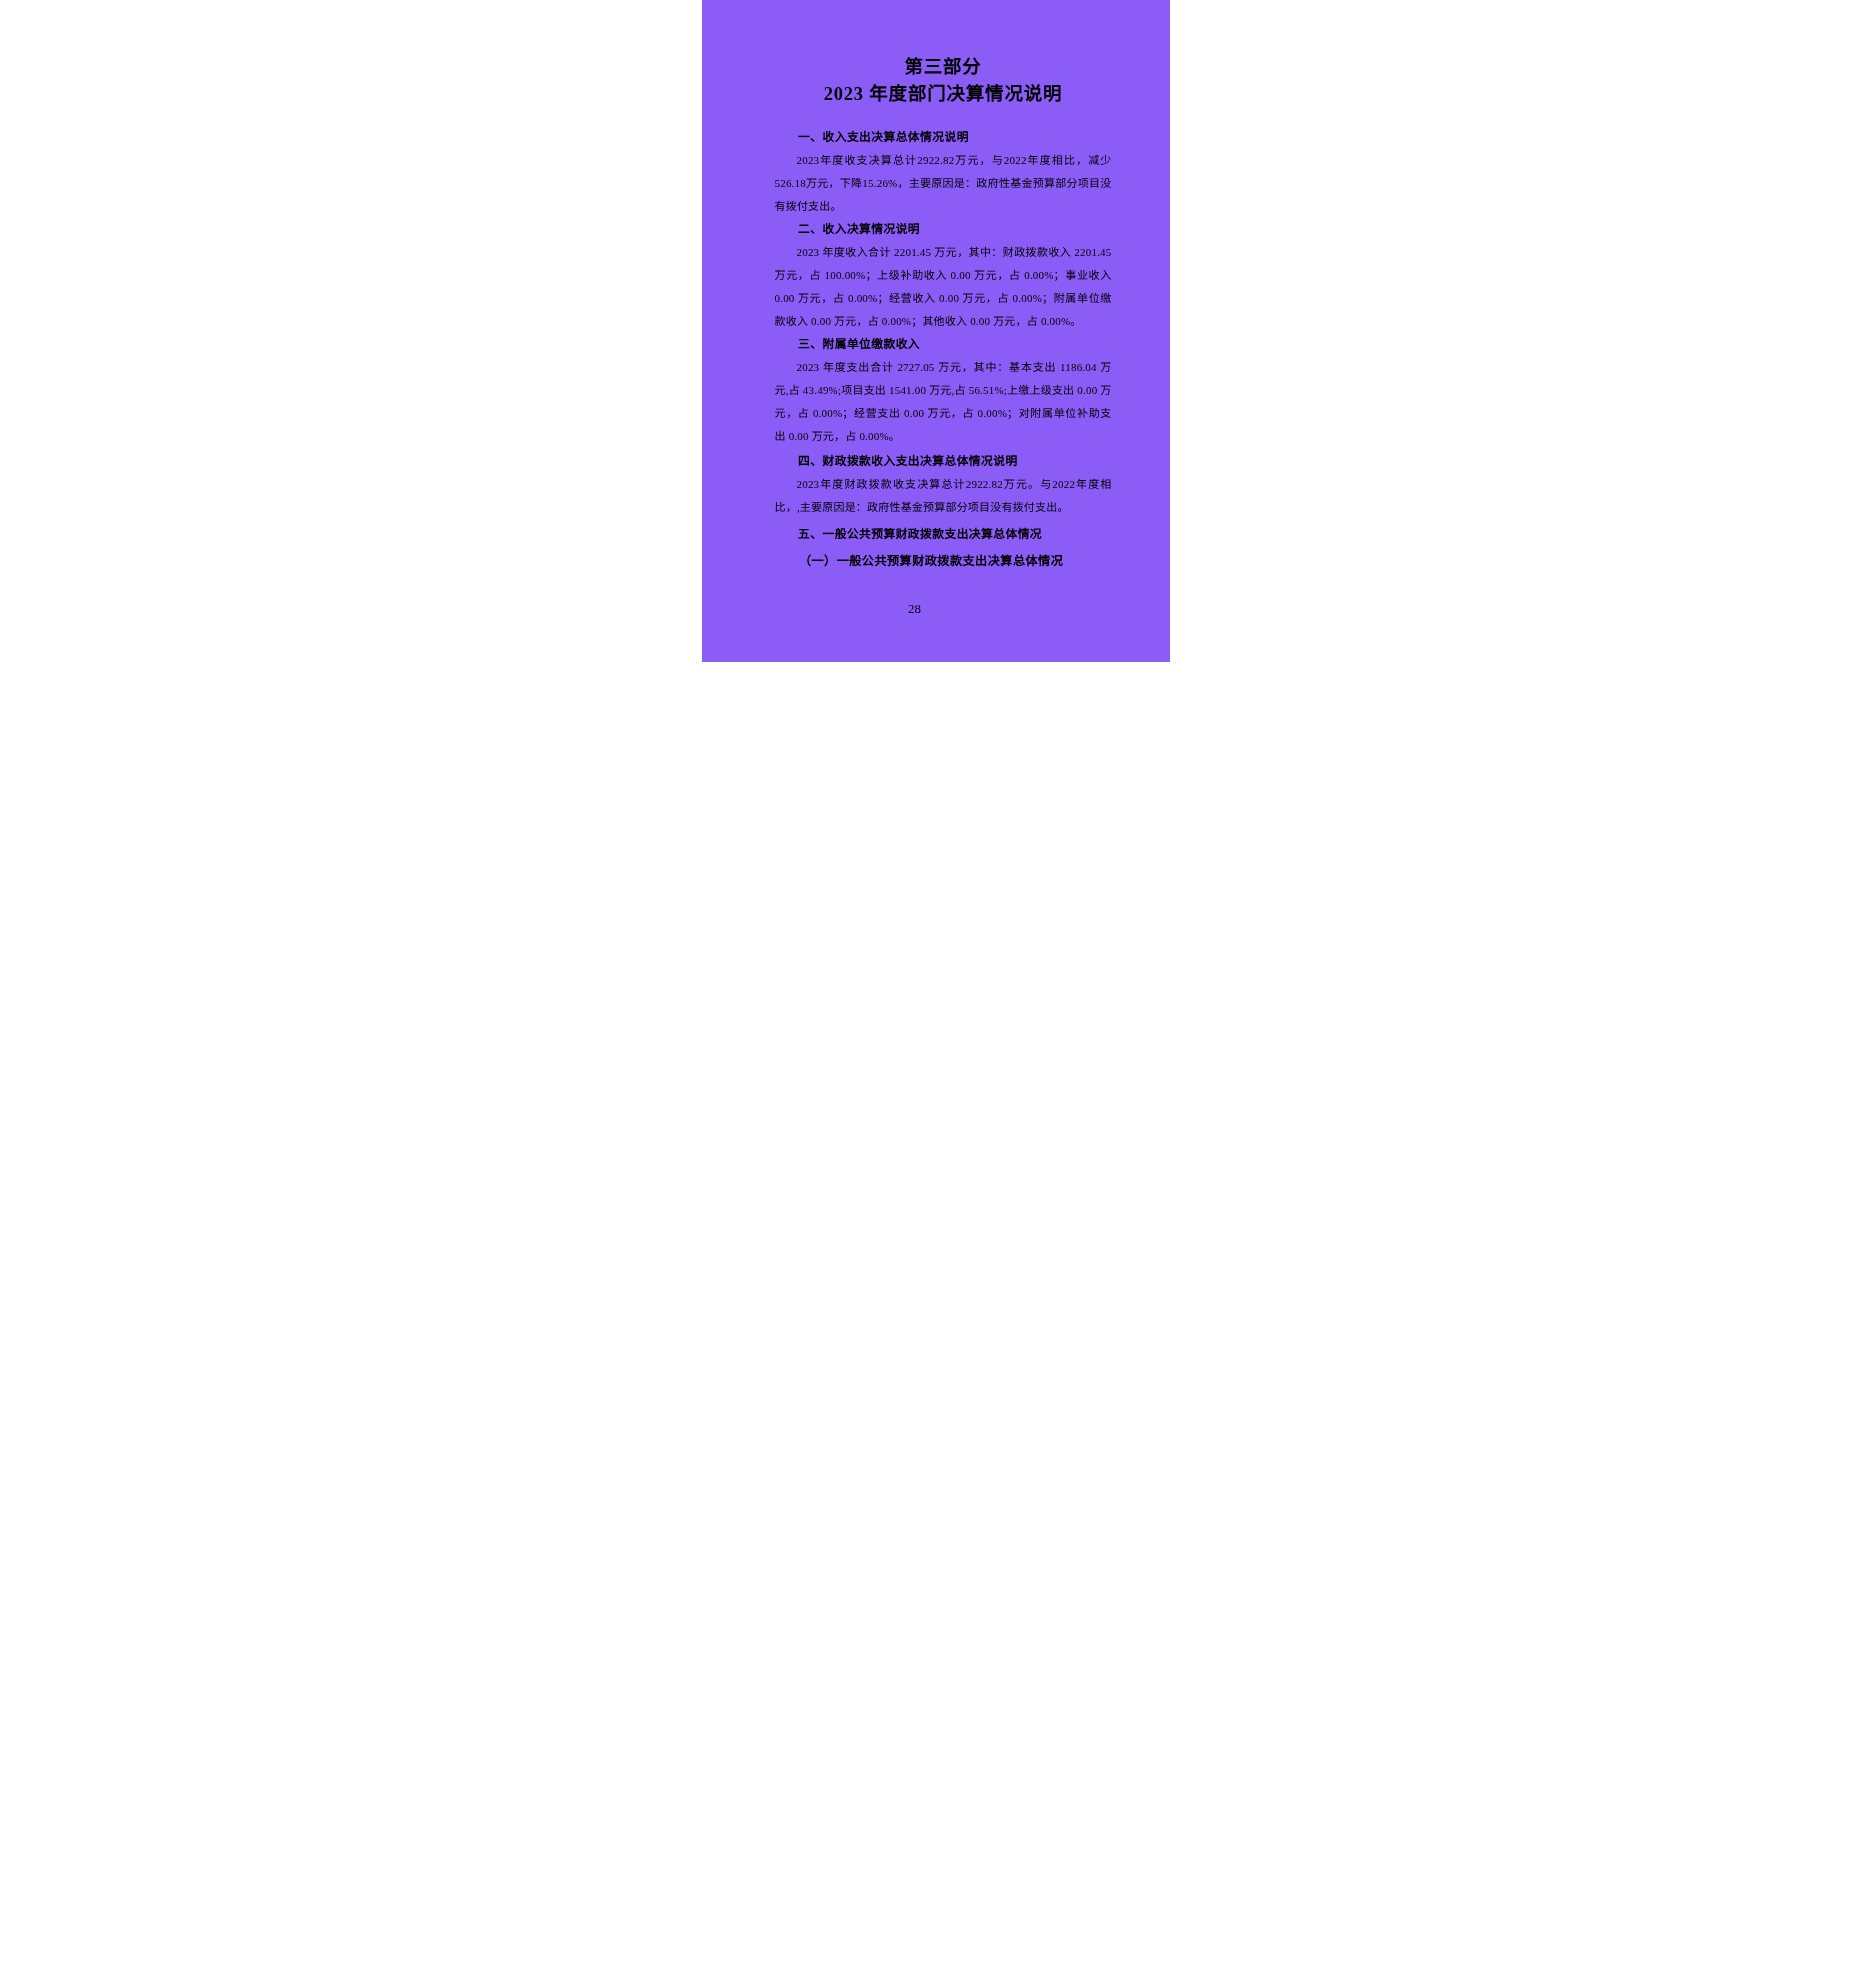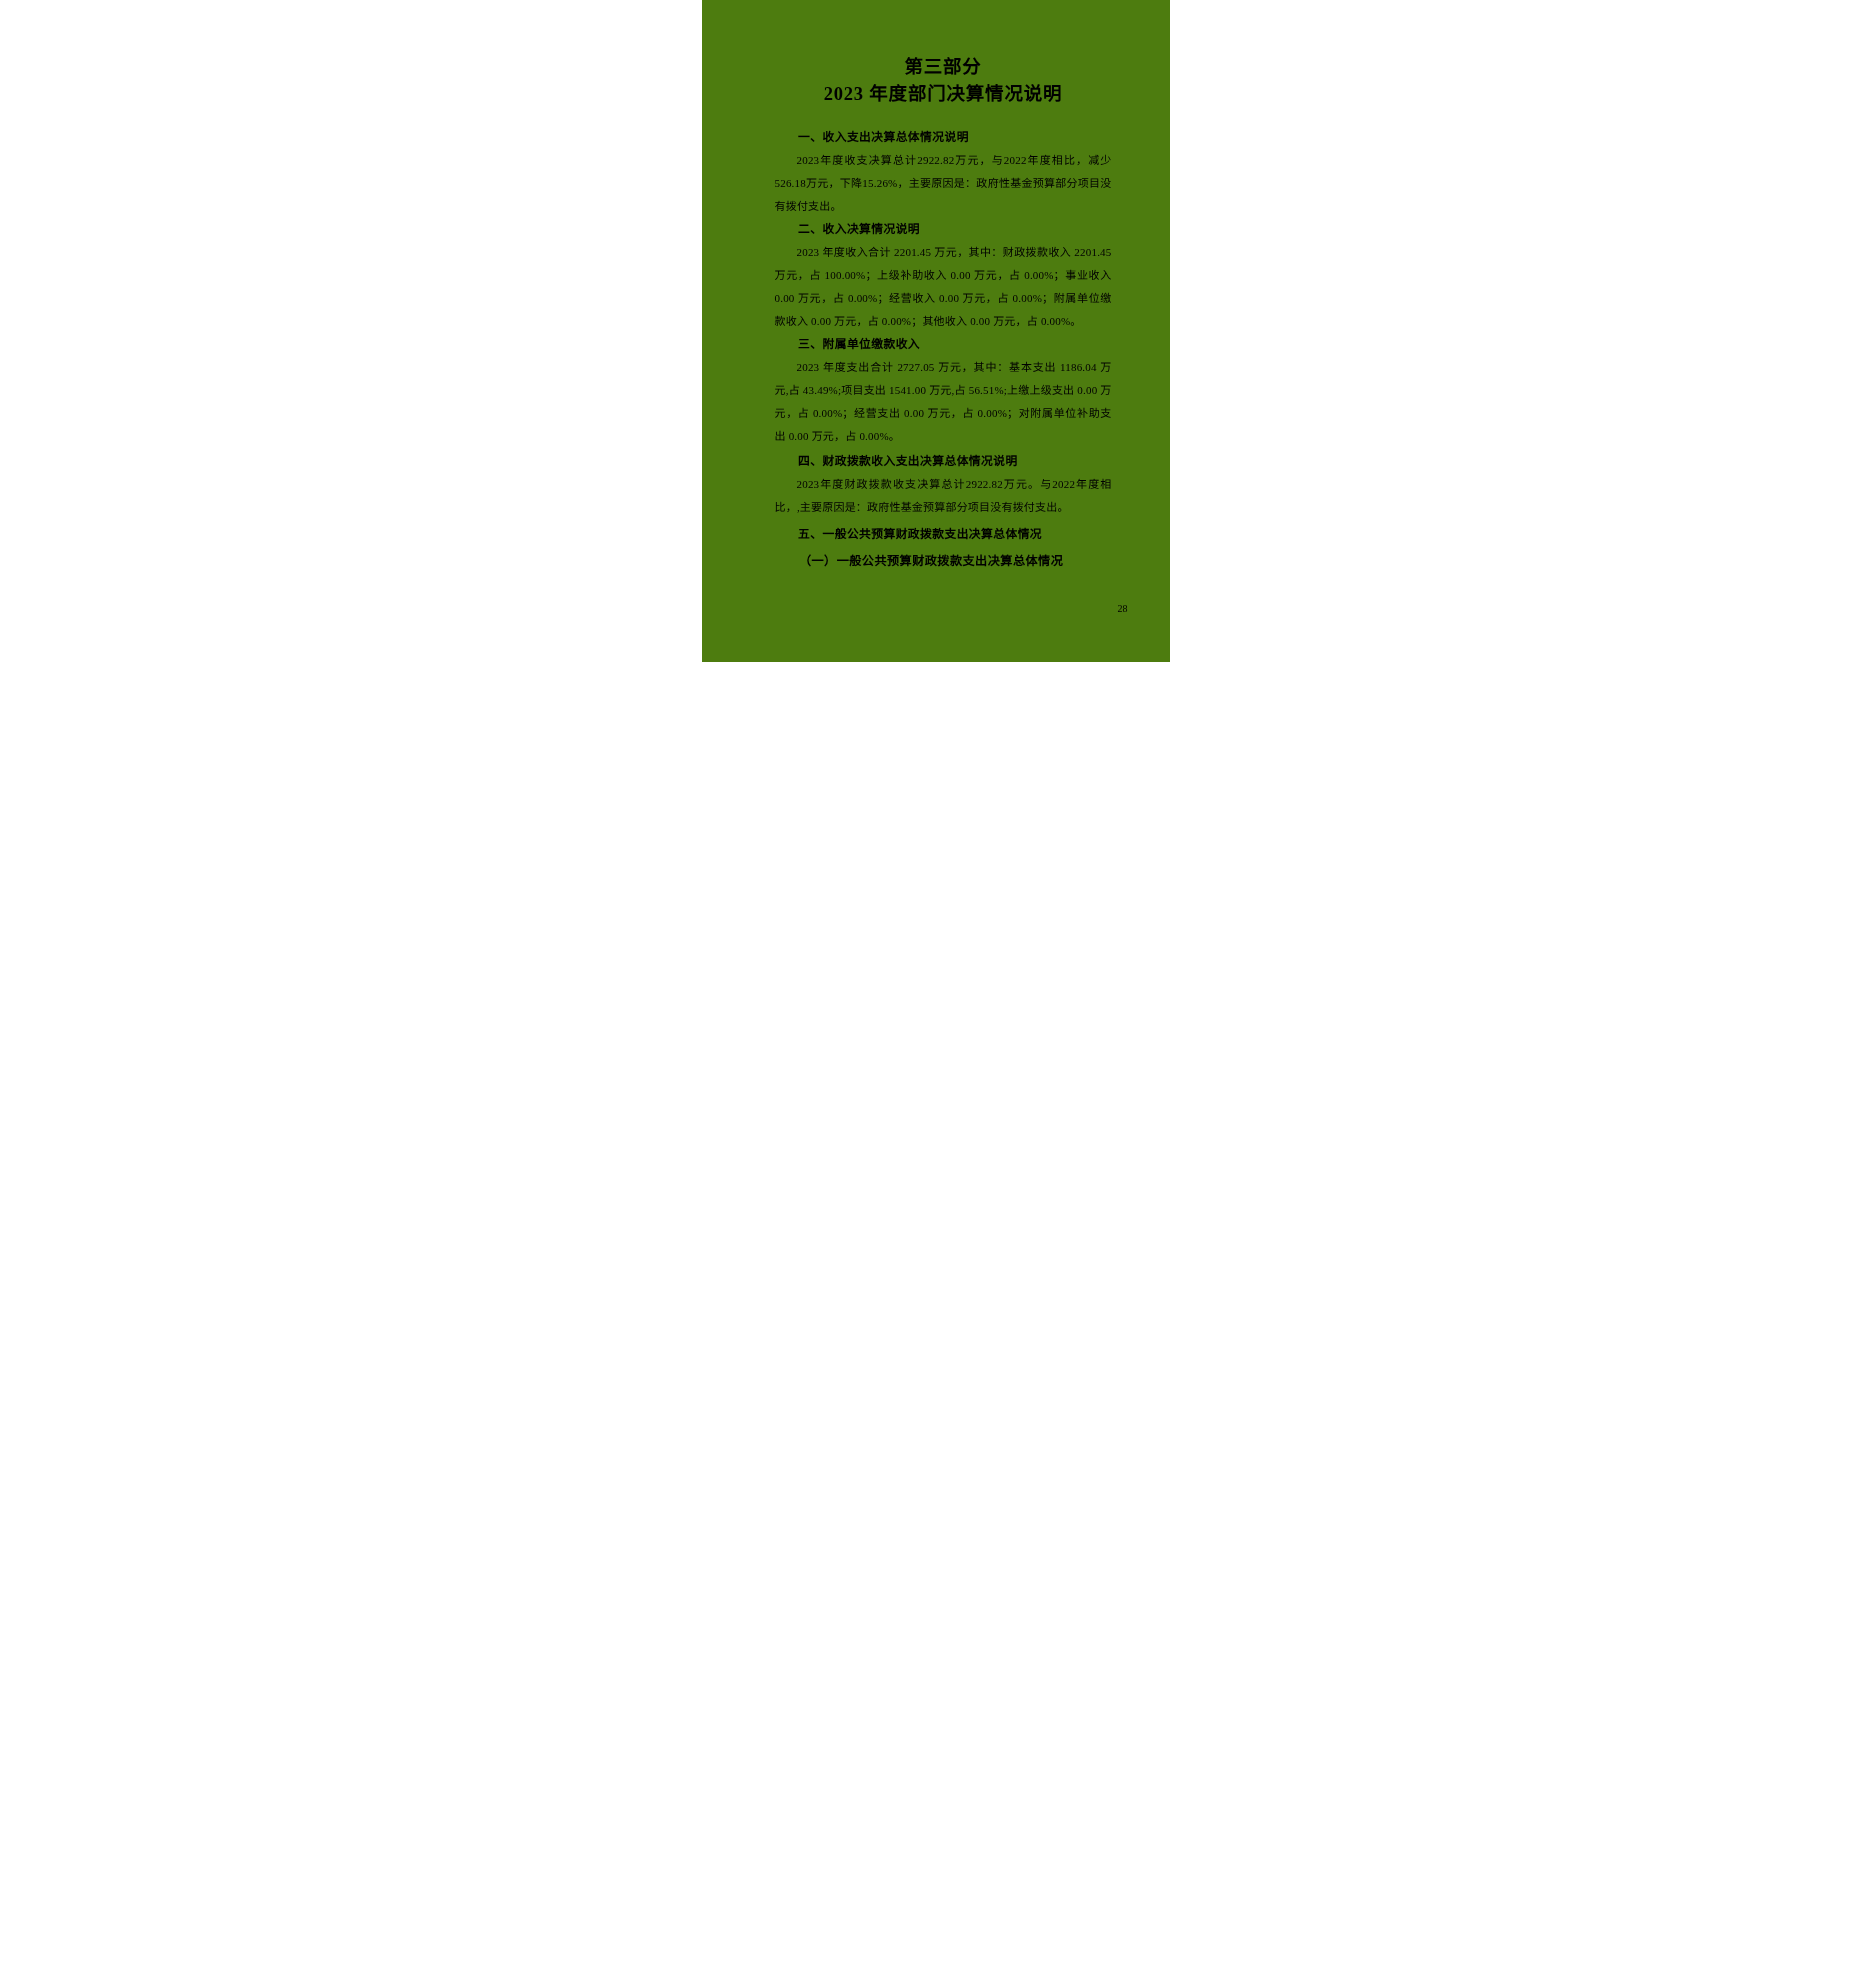--- a/index.html
+++ b/index.html
@@ -6,21 +6,21 @@
   html, body {
     margin: 0;
     padding: 0;
     background: #ffffff;
   }
   .page {
     position: relative;
     width: 468px;
     height: 662px;
     margin: 0 auto;
-    background: #4d7c0f;
+    background: #8b5cf6;
     color: #000000;
     overflow: hidden;
   }
   .content {
     position: absolute;
     left: 73px;
     right: 58px;
     top: 54px;
   }
   .doc-title {
@@ -66,23 +66,23 @@
     letter-spacing: 0.4px;
     white-space: nowrap;
   }
   .mt-sm  { margin-top: 2.4px; }
   .mt-md  { margin-top: 3.9px; }
   .page-number {
     position: absolute;
     top: 604px;
     left: 0;
     width: 91%;
-    text-align: right;
+    text-align: center;
     font-family: "Liberation Serif", "DejaVu Serif", serif;
-    font-size: 10px;
+    font-size: 13px;
     line-height: 9.4px;
   }
 </style>
 </head>
 <body>
 
 <div class="page">
   <div class="content">
 
     <h1 class="doc-title">第三部分</h1>

